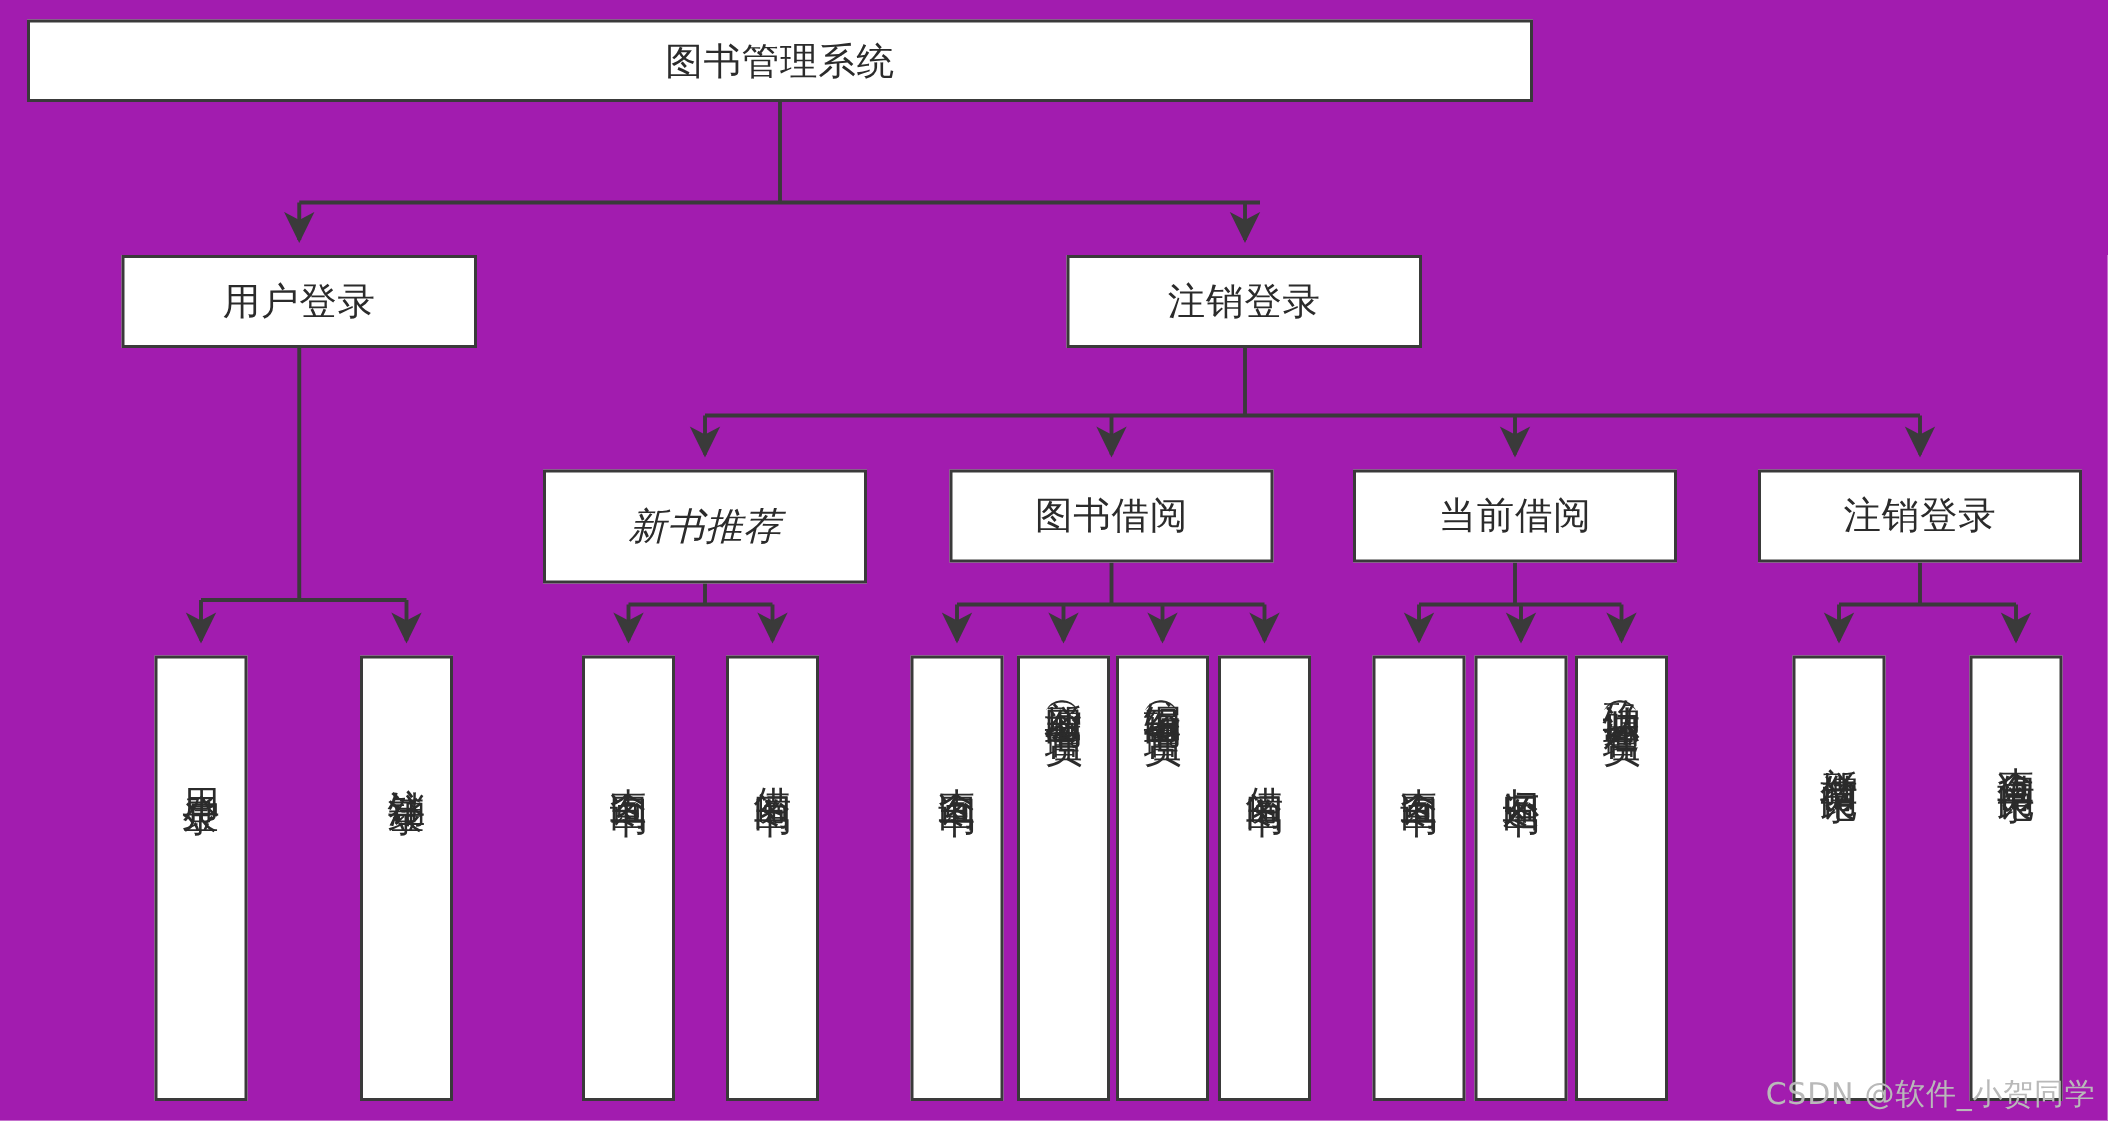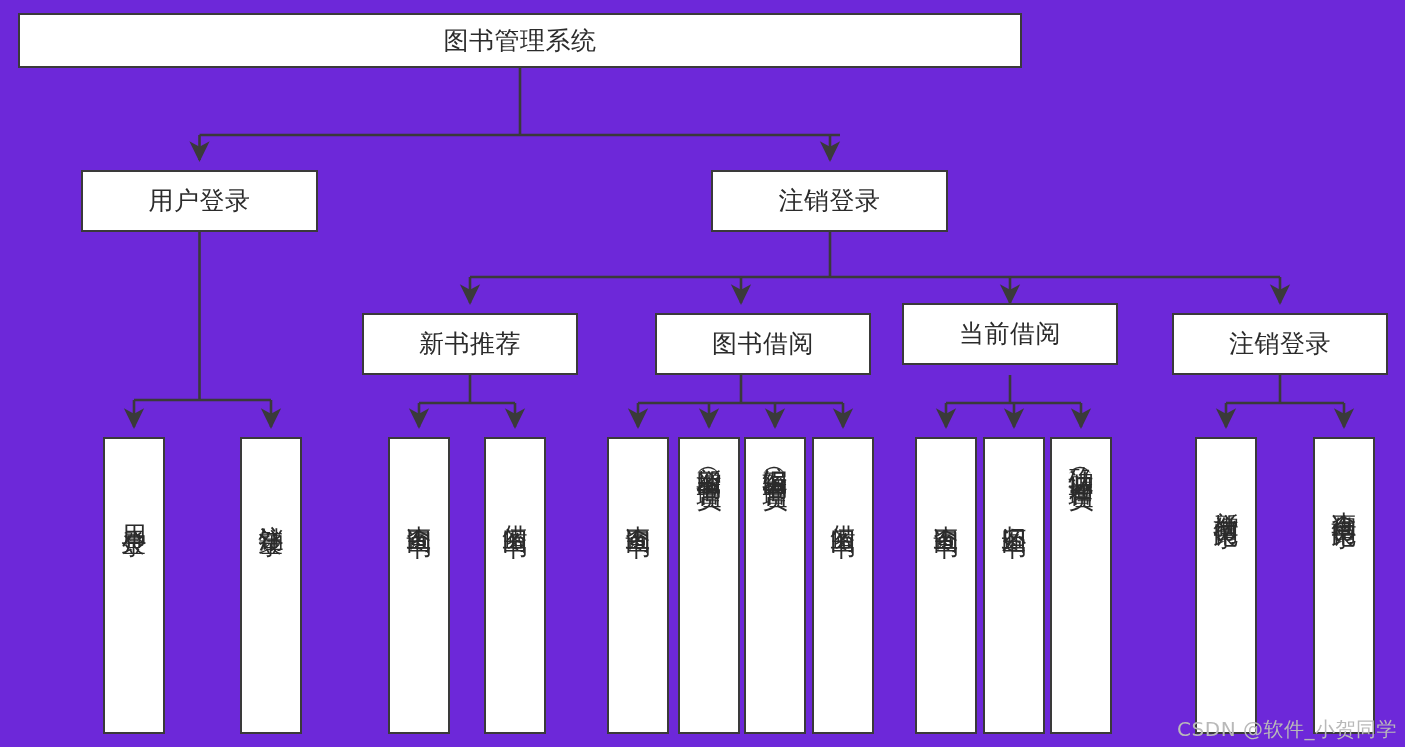--- a/index.html
+++ b/index.html
@@ -10,21 +10,21 @@
   body {
     width: 1405px;
     height: 747px;
     font-family: "DejaVu Sans", "Liberation Sans", sans-serif;
     overflow: hidden;
   }
   #diagram-root {
     position: relative;
     width: 1405px;
     height: 747px;
-    background: #6d28d9;
+    background: #a21caf;
   }
   svg.edges {
     position: absolute;
     left: 0;
     top: 0;
     width: 1405px;
     height: 747px;
   }
   .node {
     position: absolute;
@@ -142,27 +142,27 @@
     <span class="label">图书管理系统</span>
   </div>
 
   <div class="node horiz" style="left:81px; top:170px; width:237px; height:62px;">
     <span class="label">用户登录</span>
   </div>
   <div class="node horiz" style="left:711px; top:170px; width:237px; height:62px;">
     <span class="label">注销登录</span>
   </div>
 
-  <div class="node horiz" style="left:362px; top:313px; width:216px; height:62px;">
+  <div class="node horiz" style="left:362px; top:313px; width:216px; height:76px;font-style:italic;">
     <span class="label">新书推荐</span>
   </div>
-  <div class="node horiz" style="left:655px; top:313px; width:216px; height:62px;">
+  <div class="node horiz" style="left:633px; top:313px; width:216px; height:62px;">
     <span class="label">图书借阅</span>
   </div>
-  <div class="node horiz" style="left:902px; top:303px; width:216px; height:62px;">
+  <div class="node horiz" style="left:902px; top:313px; width:216px; height:62px;">
     <span class="label">当前借阅</span>
   </div>
   <div class="node horiz" style="left:1172px; top:313px; width:216px; height:62px;">
     <span class="label">注销登录</span>
   </div>
 
   <div class="node vert mid" style="left:103px; top:437px; width:62px; height:297px;">
     <span class="label">用户登录</span>
   </div>
   <div class="node vert mid" style="left:240px; top:437px; width:62px; height:297px;">

